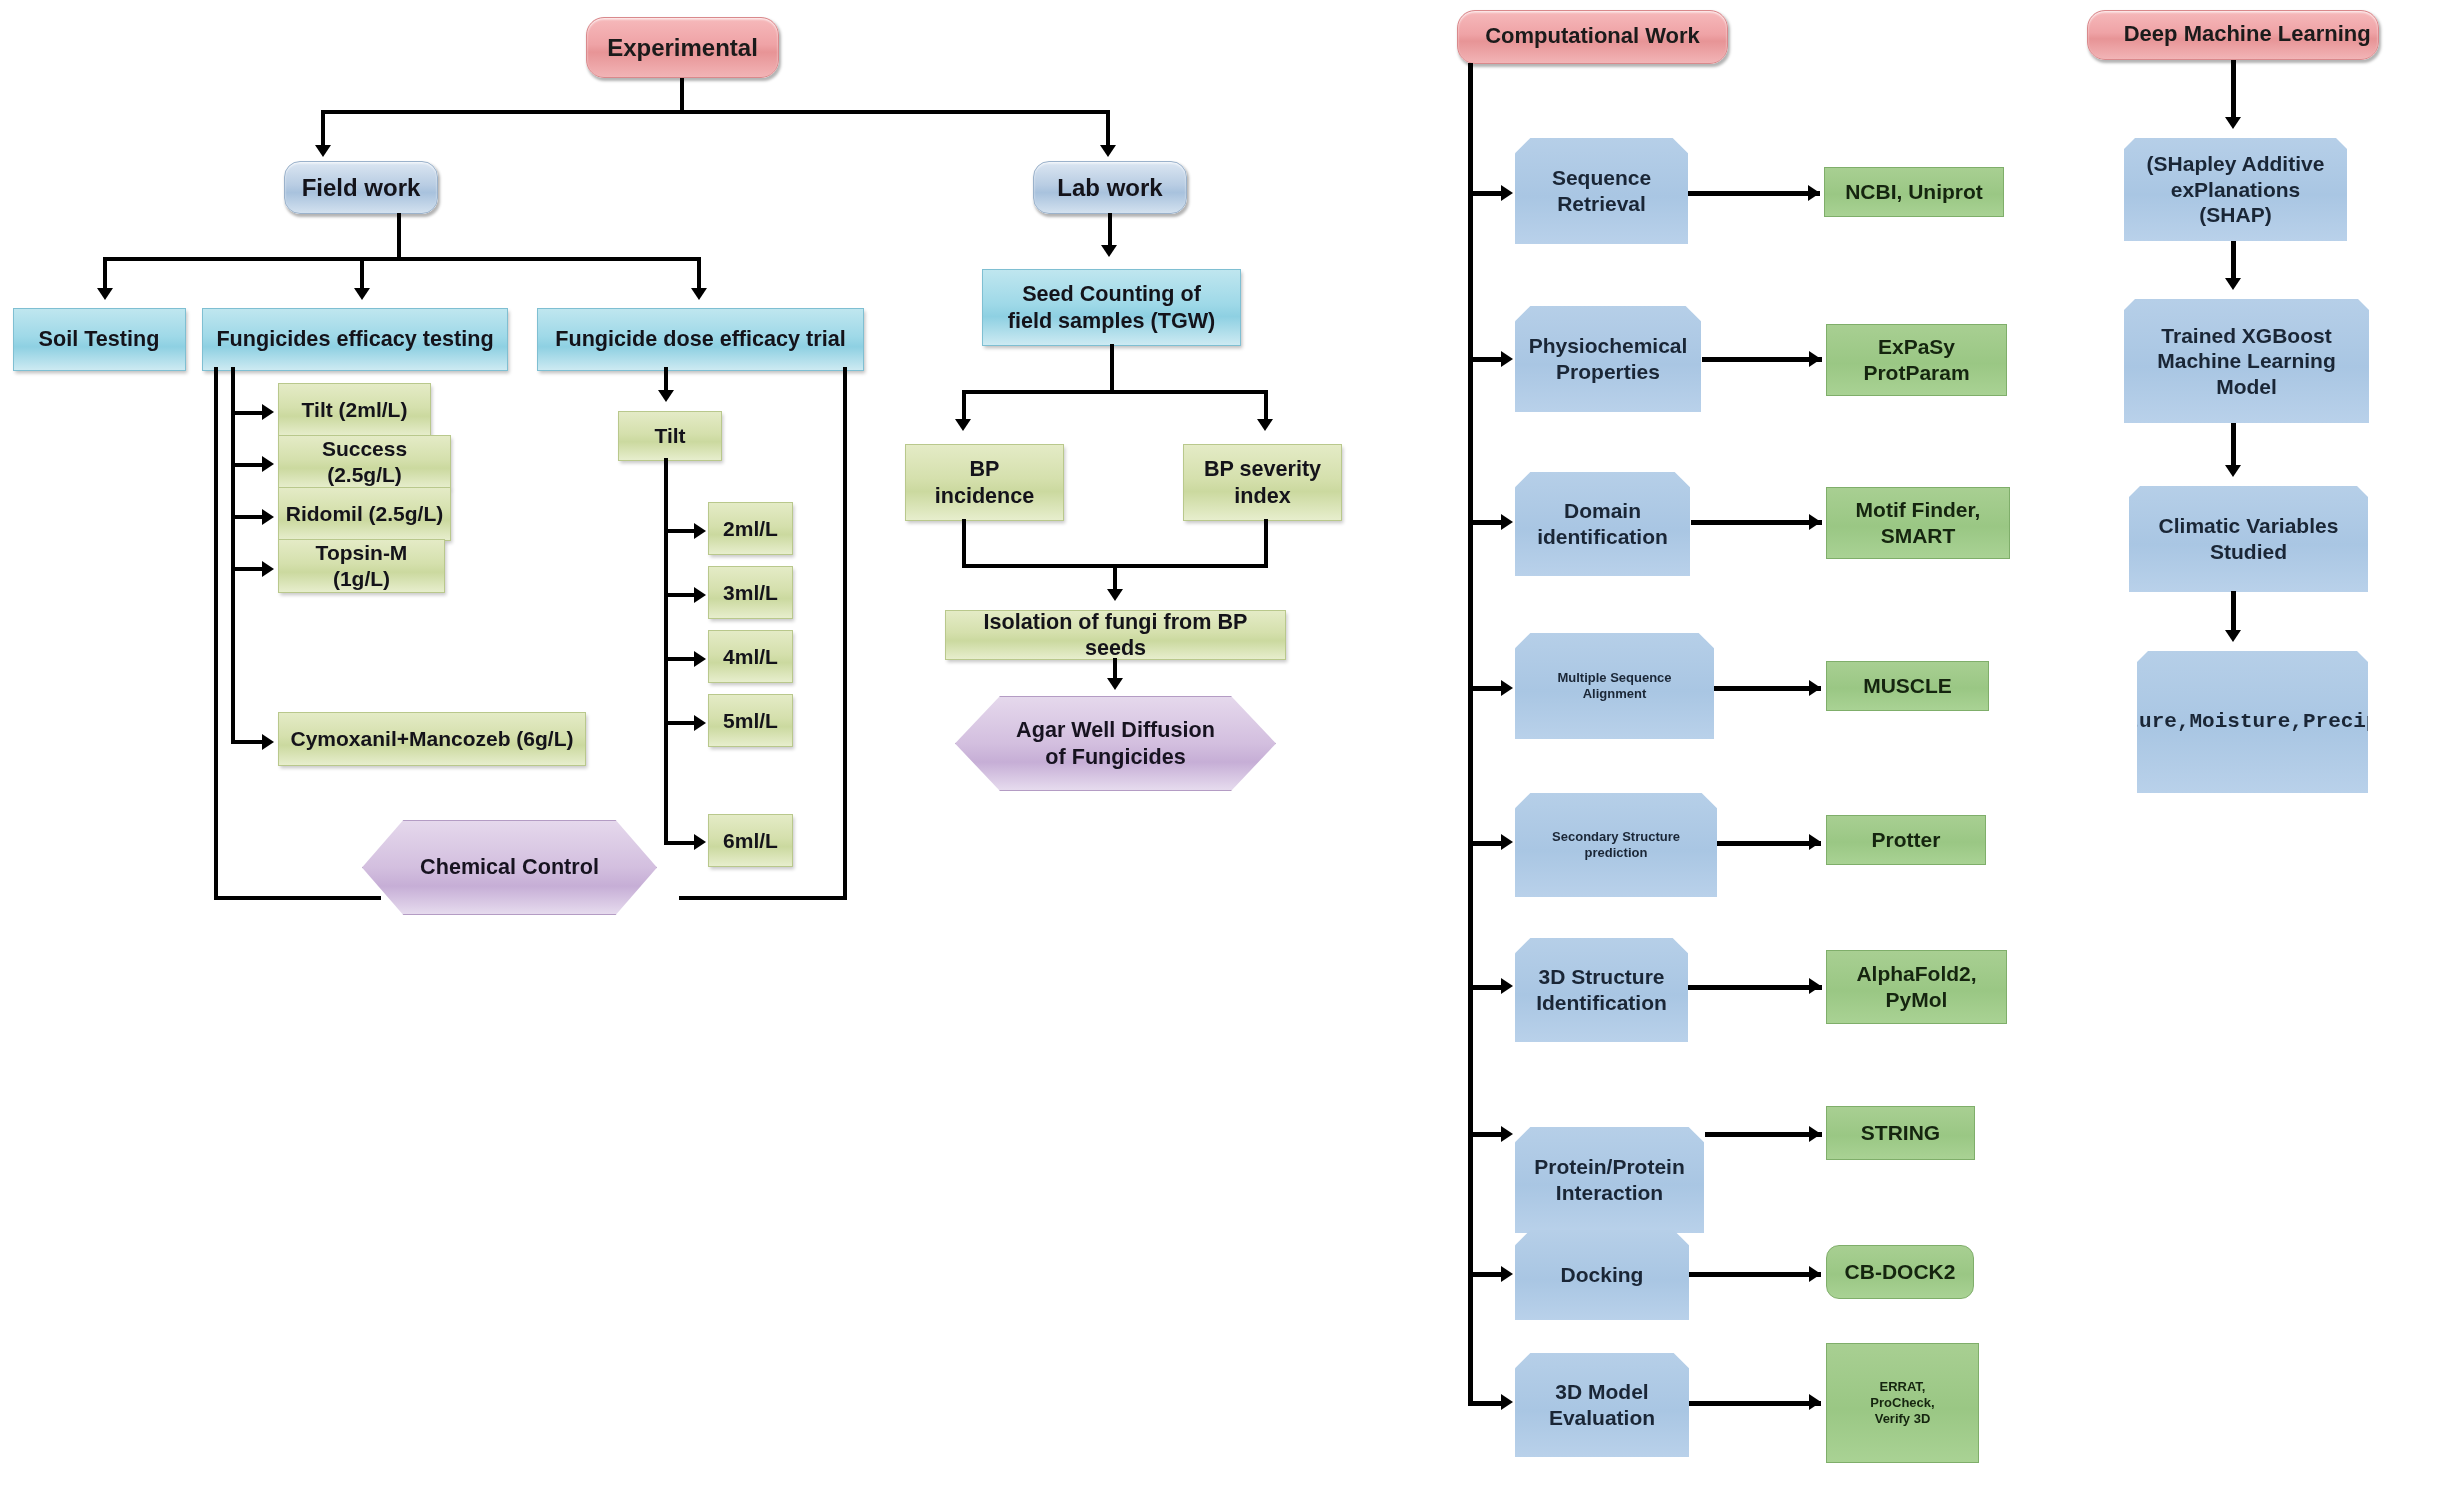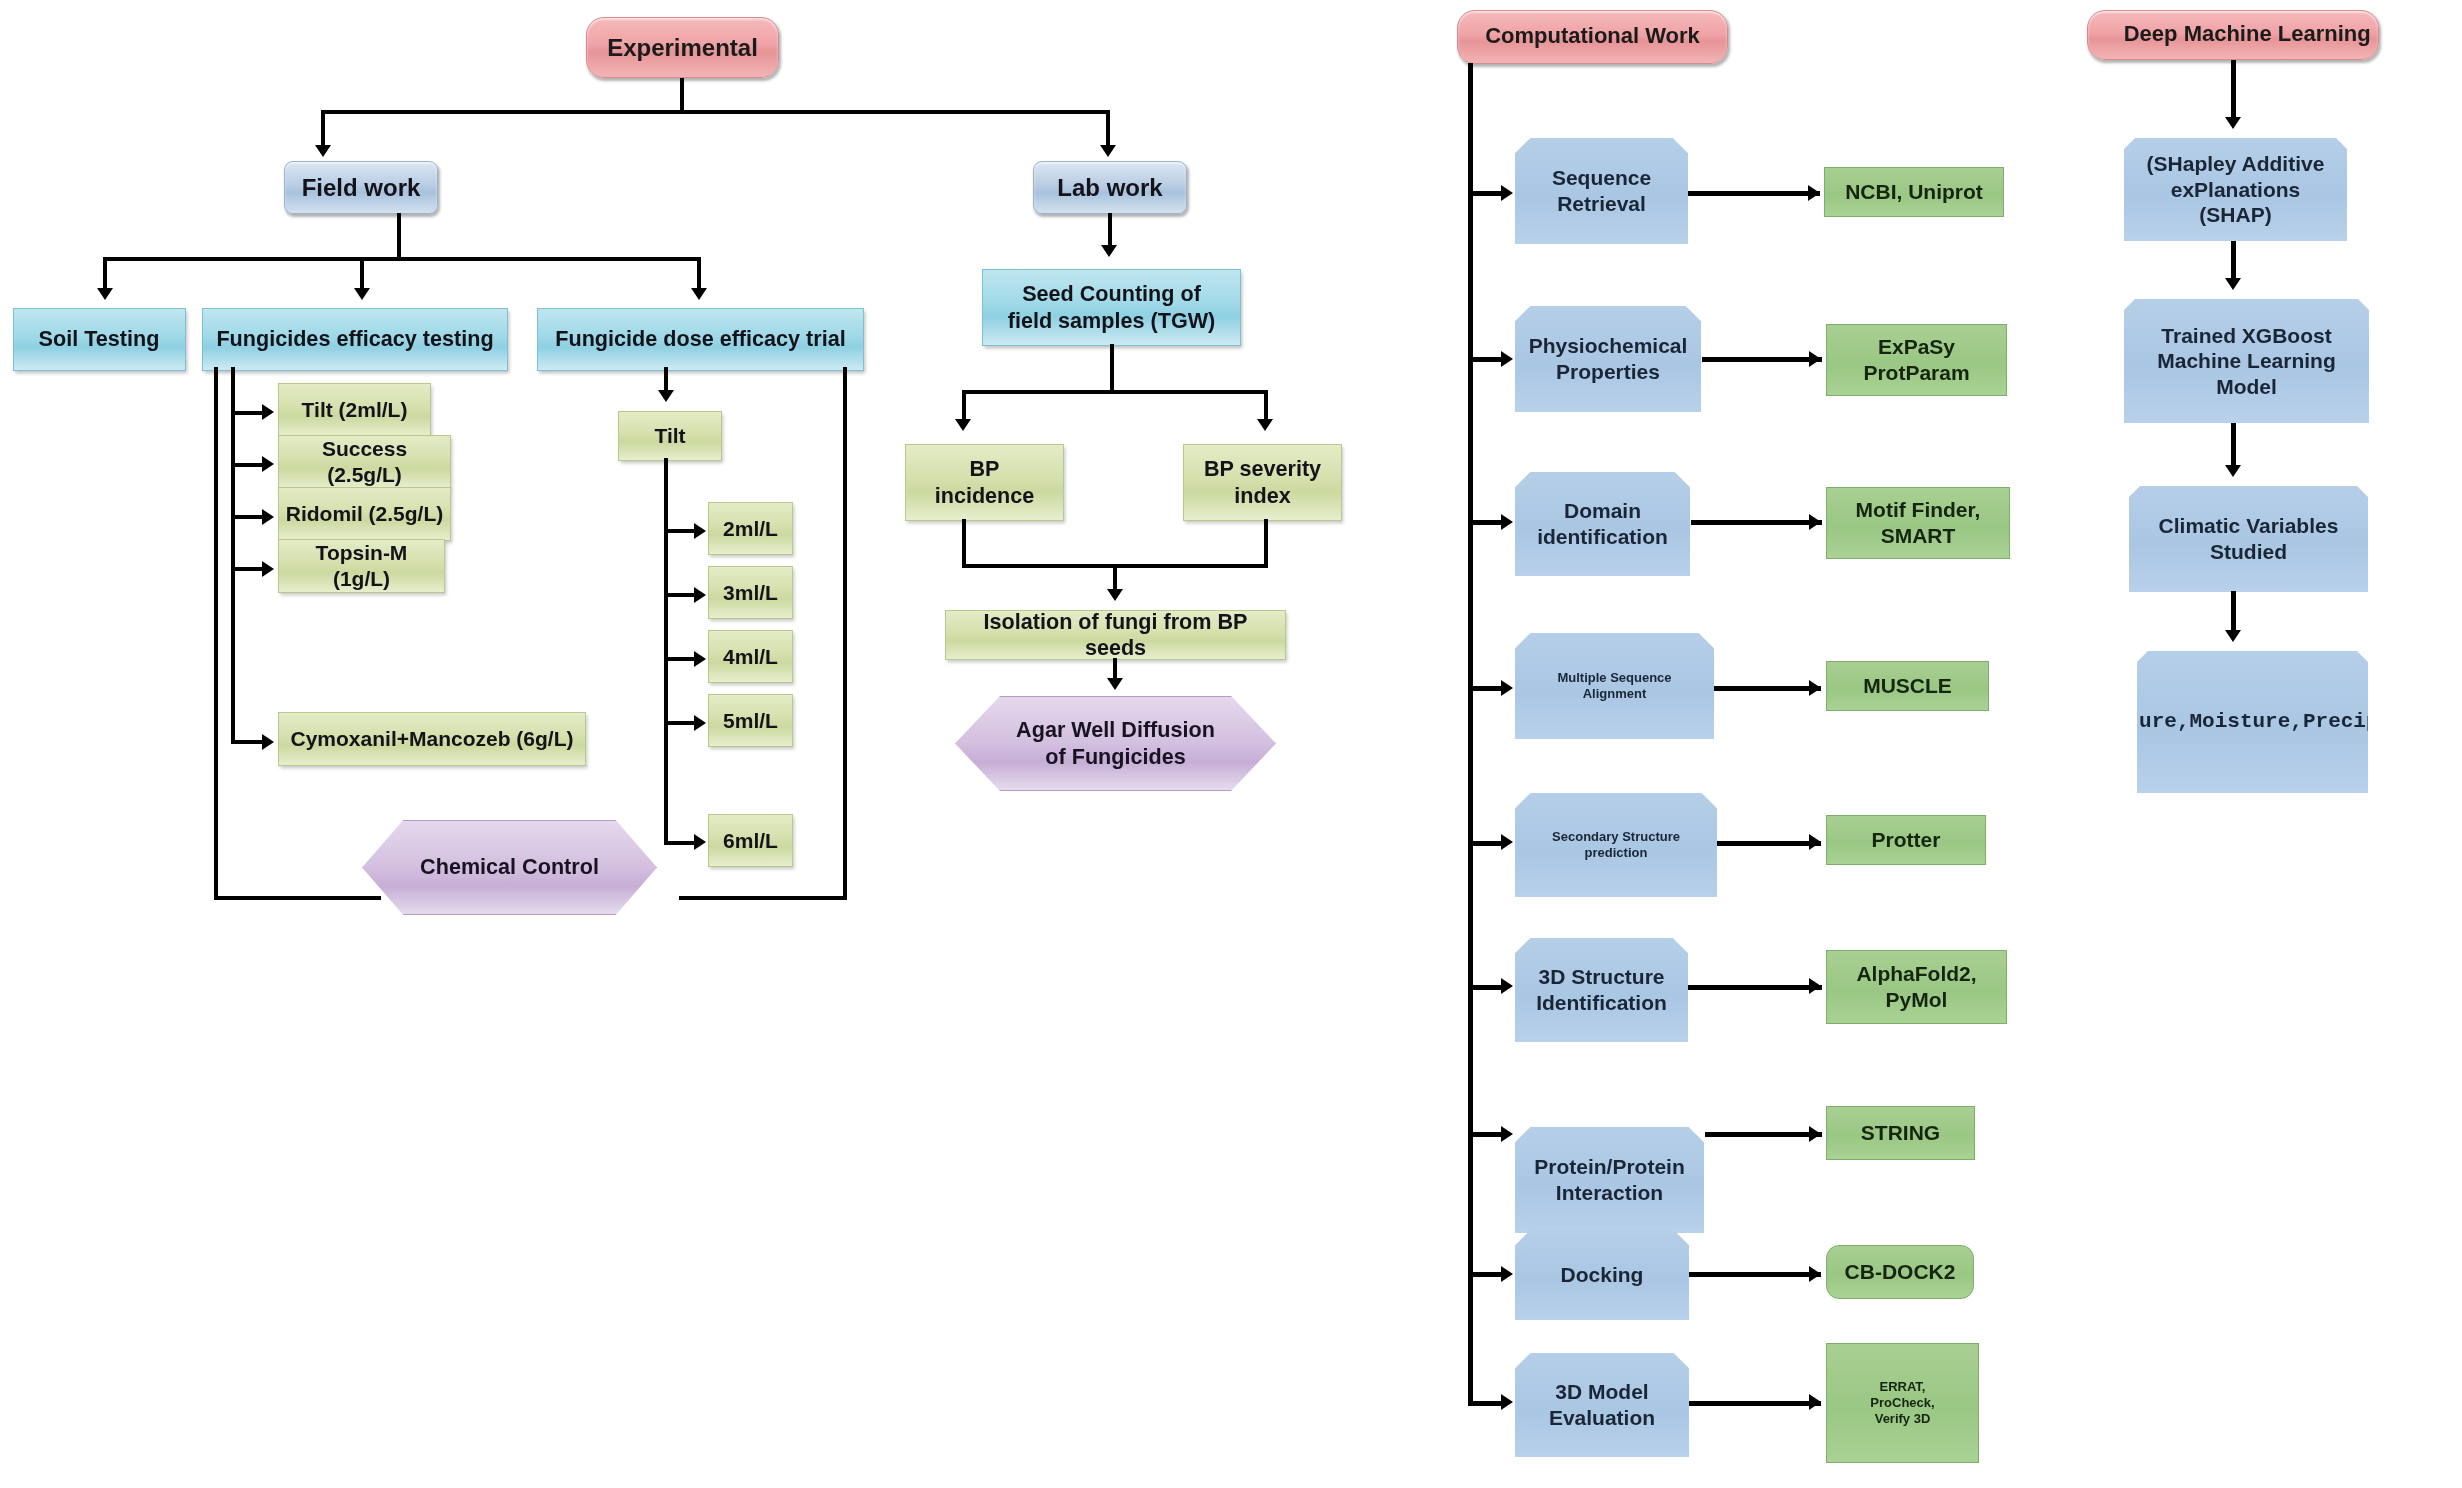--- a/index.html
+++ b/index.html
@@ -13,21 +13,21 @@
         line-height:1.22;padding:2.8px 5.6px;}
 
   
   .pill{border-radius:18px;
         background:linear-gradient(180deg,#f6b9bb 0%,#efa3a6 45%,#e79496 58%,#f2b4b6 100%);
         border:0.7px solid #d9898c;
         box-shadow:1.4px 2.1px 2.8px rgba(0,0,0,.30), inset 0 1.4px 2.1px rgba(255,255,255,.75);
         color:#1b1b1b;}
 
   
-  .bluepill{border-radius:9px;
+  .bluepill{border-radius:16px;
         background:linear-gradient(180deg,#dbe6f2 0%,#b9cde3 45%,#a8c2dd 60%,#d3e1ef 100%);
         border:0.7px solid #9bb2cb;
         box-shadow:1.4px 2.1px 2.8px rgba(0,0,0,.30), inset 0 1.4px 2.1px rgba(255,255,255,.7);}
 
   
   .cyan{background:linear-gradient(180deg,#bfe6ef 0%,#9fd9e8 45%,#8ed0e2 62%,#cdeaf2 100%);
         border:0.7px solid #7fbfd2;
         box-shadow:2.1px 2.8px 3.5px rgba(0,0,0,.25);}
 
   

